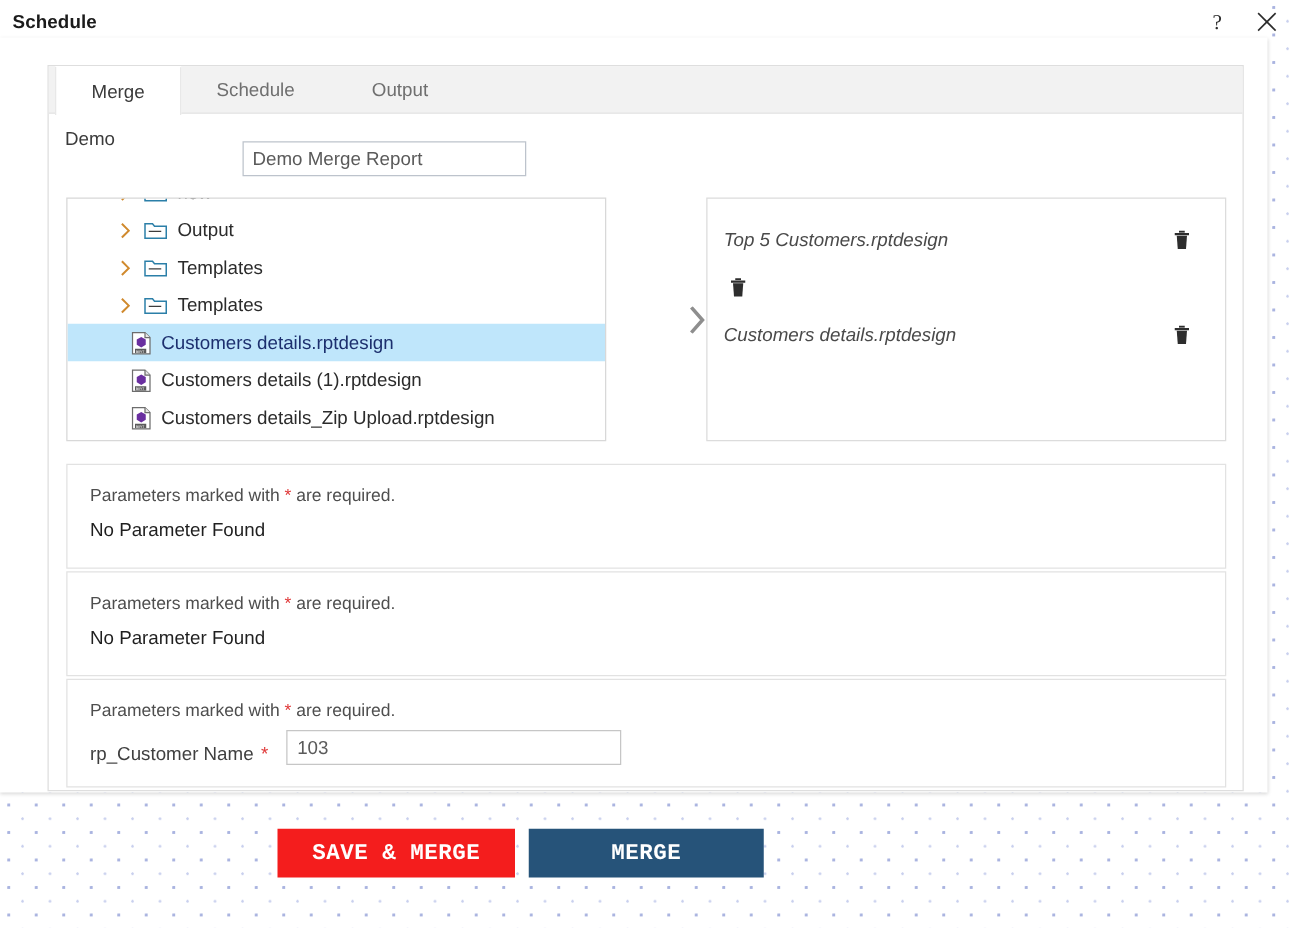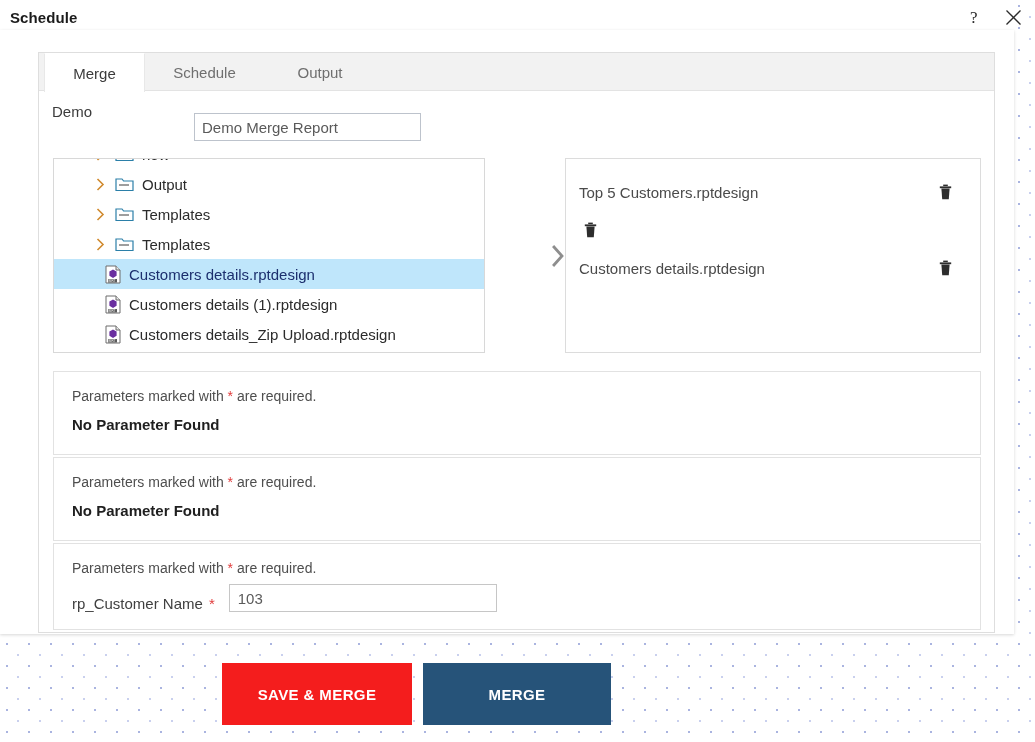--- a/index.html
+++ b/index.html
@@ -165,20 +165,21 @@
     color: #8e8e8e;
     cursor: pointer;
   }
 
   #chosen-panel {
     position: absolute; left: 526px; top: 5px;
     width: 416px; height: 195px;
     border: 1px solid #dcdcdc;
     background: #ffffff;
     padding-top: 14px;
+    font-style: italic;
   }
   .chosen-row {
     position: relative;
     height: 38px;
     display: flex; align-items: center;
     padding: 0 0 0 13px;
     font-size: 15px; color: #4a4a4a;
   }
   .chosen-name { flex: 1 1 auto; }
   .trash {
@@ -203,21 +204,21 @@
   #param-card-2 { top: 490px; height: 87px; }
 
   .param-hint {
     position: absolute; left: 18px; top: 16px;
     font-size: 14px; color: #4e4e4e;
     white-space: nowrap;
   }
   .req-star { color: #e03a3a; }
   .param-none {
     position: absolute; left: 18px; top: 44px;
-    font-size: 15px; font-weight: bold; color: #1f1f1f;
+    font-size: 15px; font-weight: normal; color: #1f1f1f;
   }
   .param-field-row {
     position: absolute; left: 18px; top: 40px;
     display: flex; align-items: flex-end;
   }
   .param-field-label {
     font-size: 15px; color: #3f3f3f; margin-right: 6px;
   }
   .param-field-star { color: #e03a3a; font-size: 15px; margin-right: 14px; }
   .param-input {
@@ -230,25 +231,25 @@
     outline: none;
   }
 
   
   #footer {
     position: absolute; left: 0; top: 663px;
     width: 1035px; height: 62px;
   }
   .btn {
     position: absolute; top: 0;
-    height: 62px;
+    height: 39px;
     border: none;
     color: #ffffff;
-    font-family: Liberation Sans, sans-serif;
-    font-size: 15px; font-weight: bold;
+    font-family: Liberation Mono, monospace;
+    font-size: 18px; font-weight: bold;
     letter-spacing: .4px;
     cursor: pointer;
   }
   #btn-save   { left: 222px; width: 190px; background: #f41d1d; }
   #btn-merge  { left: 423px; width: 188px; background: #265379; }
   #btn-cancel { left: 622px; width: 190px; background: #9b9b9b; }
 </style>
 </head>
 <body>
 

